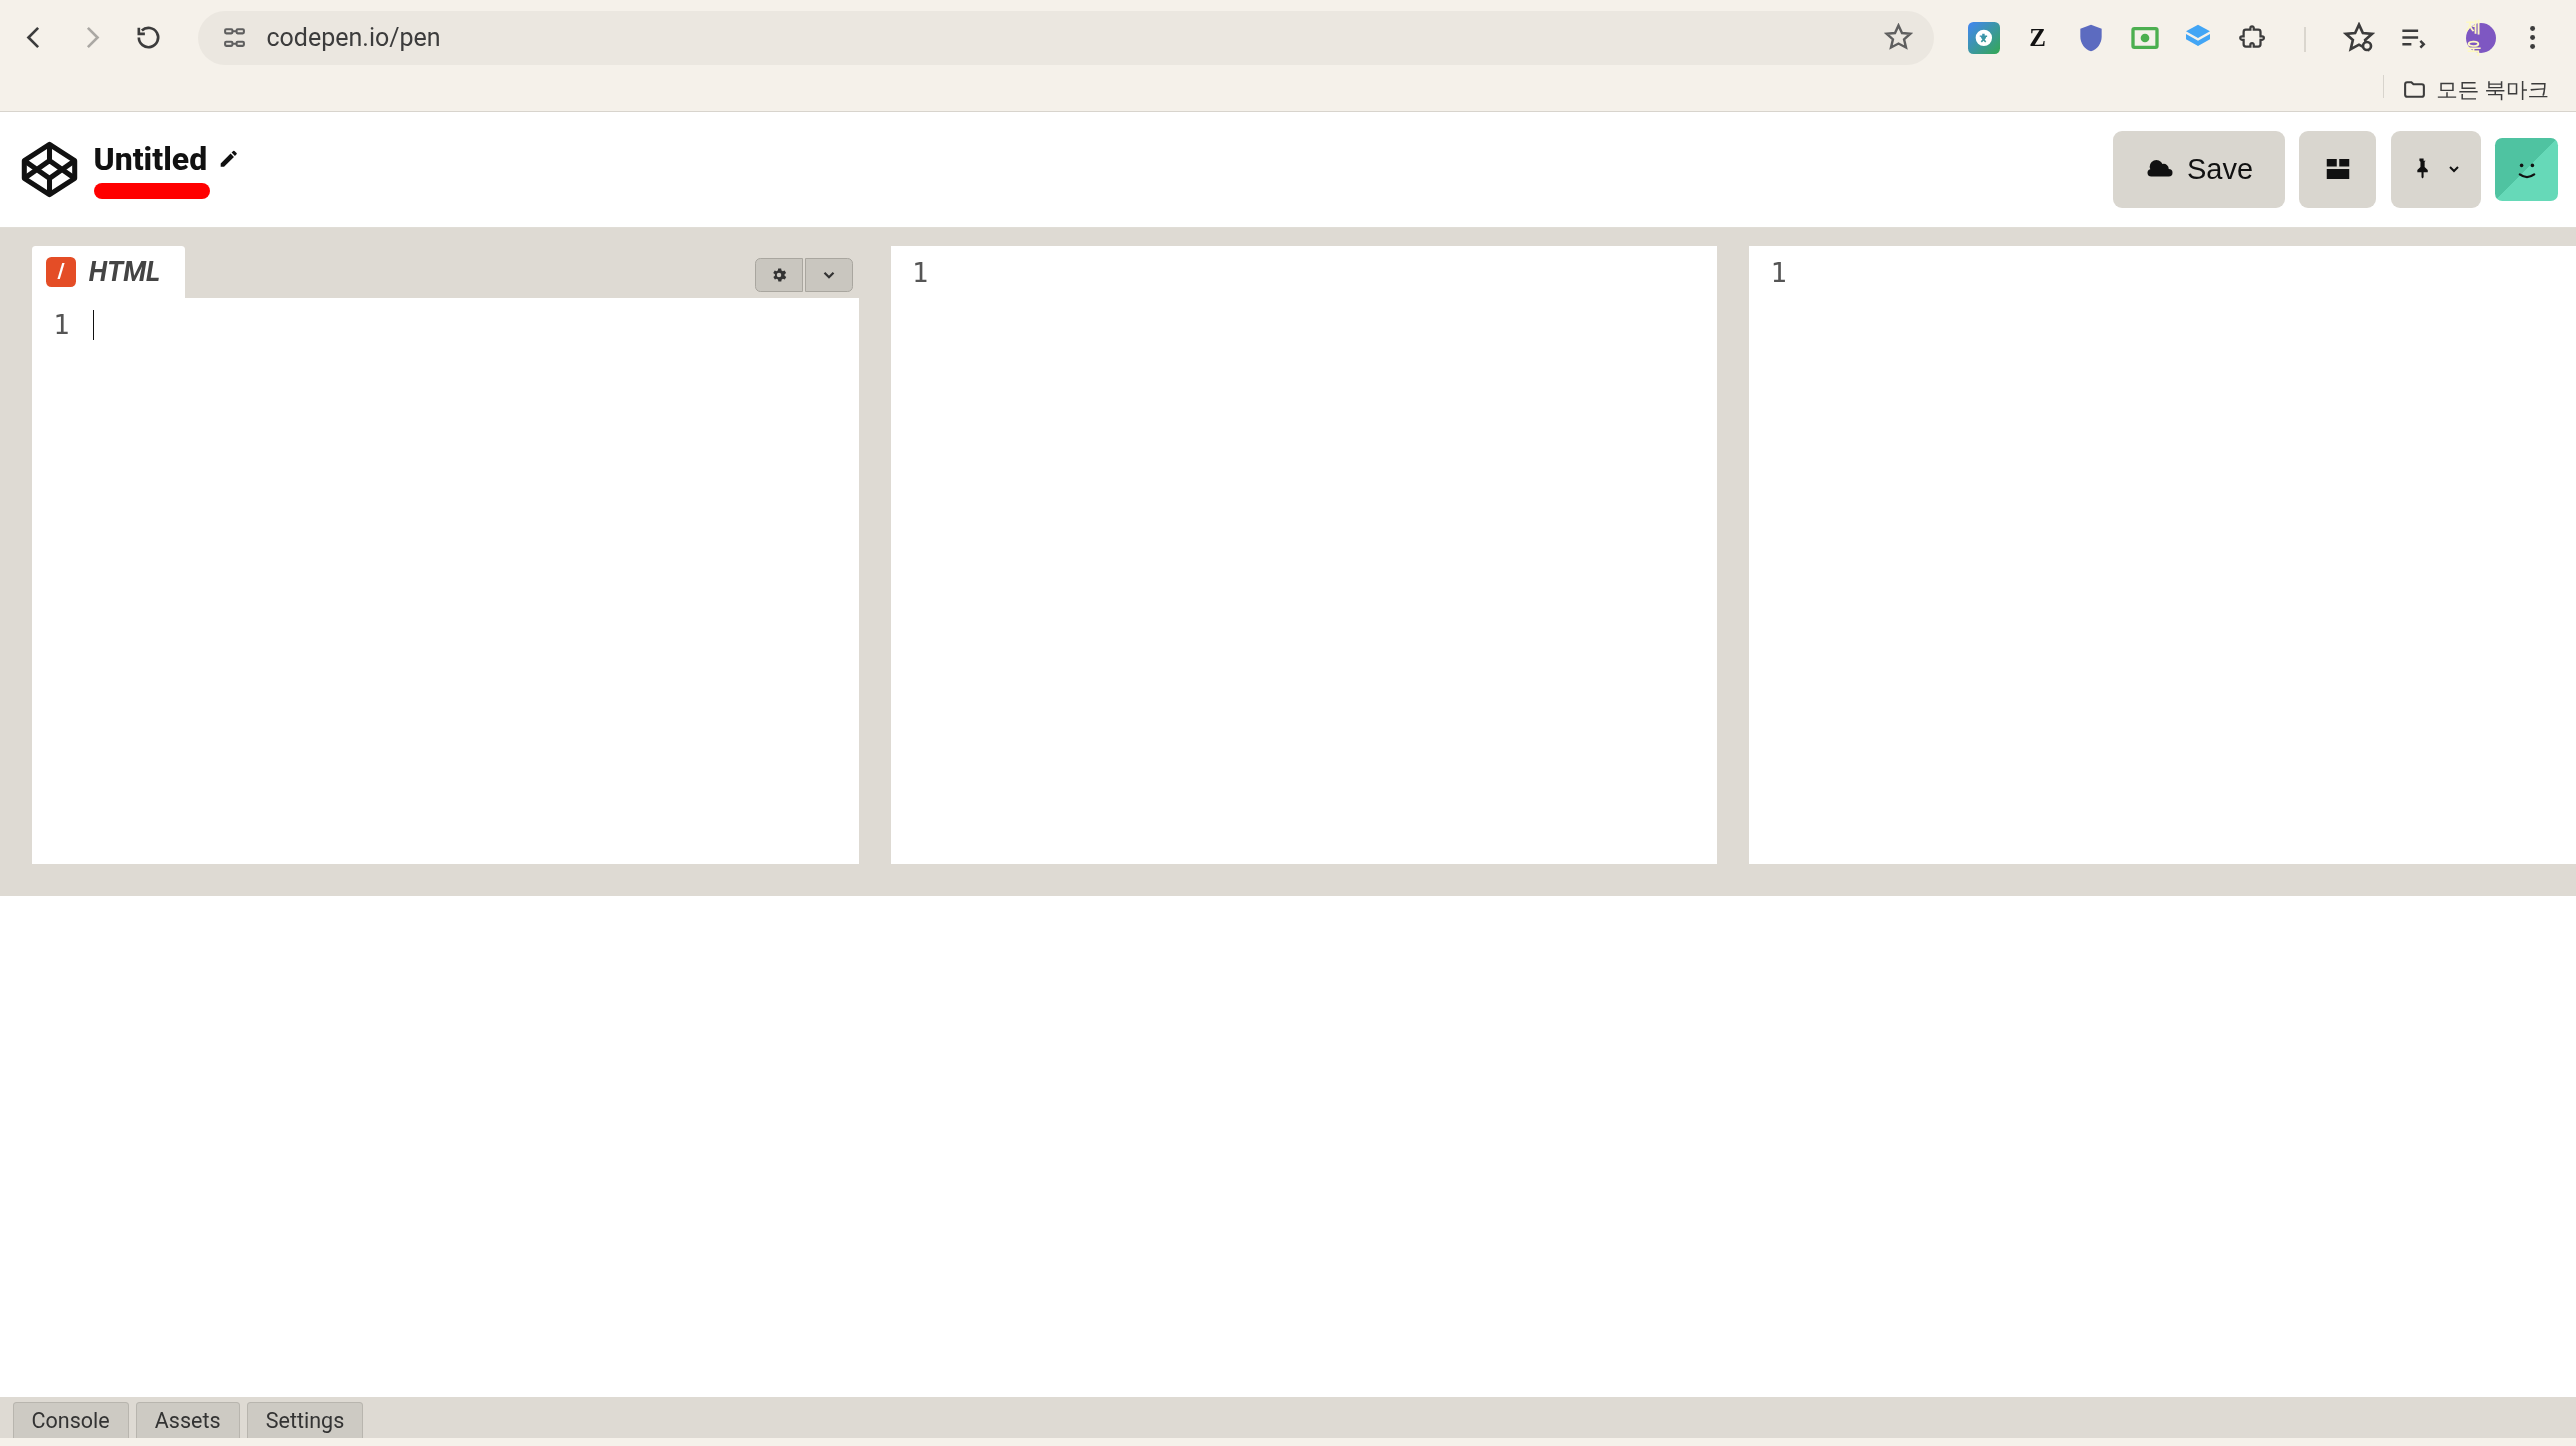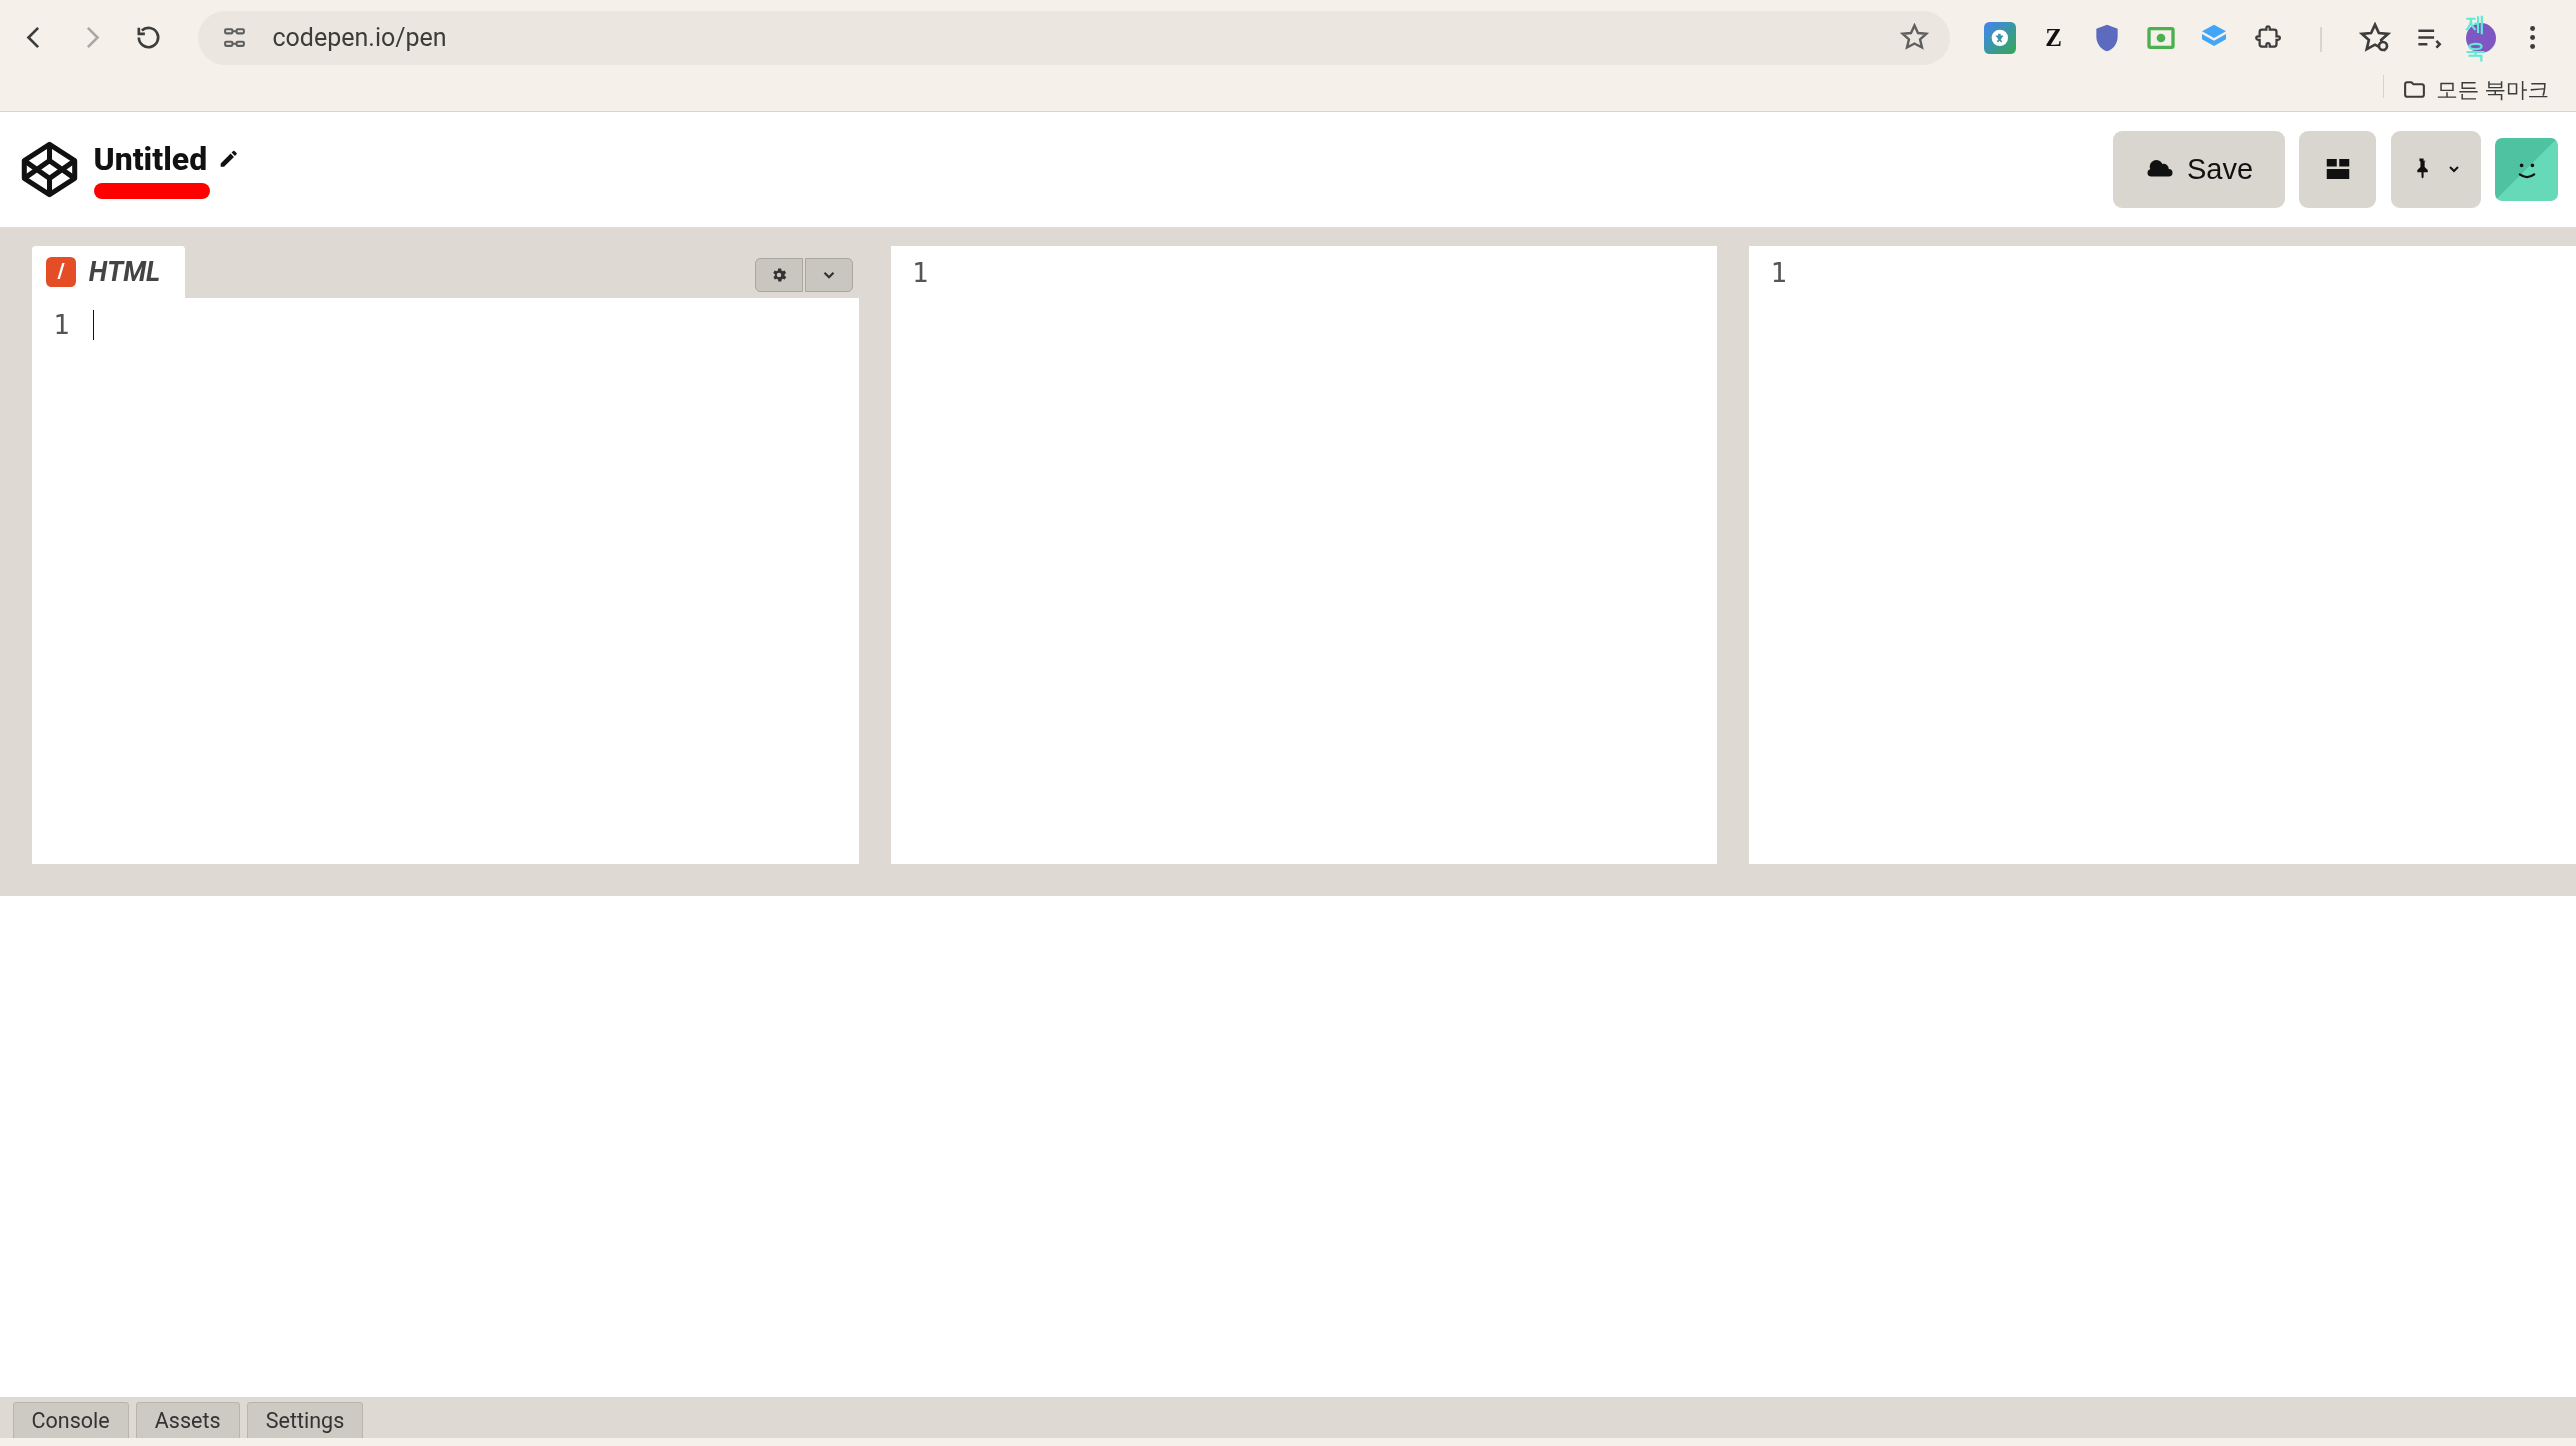--- a/index.html
+++ b/index.html
@@ -27,21 +27,21 @@
 .nav-btn.disabled svg { opacity: 0.4; }
 
 .address-bar {
   flex: 1;
   height: 54px;
   background: #ebe7e0;
   border-radius: 27px;
   display: flex;
   align-items: center;
   padding: 0 21.5px;
-  gap: 24px;
+  gap: 18px;
   margin-left: 18px;
   margin-right: 18px;
 }
 .site-info {
   width: 29px; height: 29px;
   display:flex; align-items:center; justify-content:center;
 }
 .url-text {
   flex: 1;
   font-size: 25px;
@@ -51,21 +51,21 @@
 
 .ext-icons { display: flex; gap: 21.5px; align-items: center; padding-right: 9px; }
 .ext-icon { width: 32px; height: 32px; display:flex; align-items:center; justify-content:center; font-size: 25px; font-weight:bold; }
 .ext-icon.g { background: linear-gradient(135deg,#4285f4,#34a853); border-radius:5.4px; color:white; font-size:18px; }
 .ext-icon.shield { color:#5c6bc0; }
 .ext-icon.green { color:#4caf50; }
 .ext-icon.blue { color:#42a5f5; }
 .ext-icon.puzzle svg { width:27px; height:27px; }
 .ext-icon.sep { color:#d0ccc5; font-size:29px; font-weight:300; }
 .ext-icon.list svg { width:27px; height:27px; }
-.ext-icon.avatar { width:30px; height:30px; border-radius:50%; background:#7e57c2; color:#5eead4; font-size:20px; }
+.ext-icon.avatar { width:30px; height:30px; border-radius:50%; background:#7e57c2; color:#fef9c3; font-size:16px;margin-left:16px; }
 .ext-icon.menu svg { width:7.2px; height:27px; }
 
 .bookmark-bar {
   height: 36px;
   background: #f5f1ea;
   display: flex;
   align-items: flex-start;
   justify-content: flex-end;
   padding: 0 27px;
   gap: 18px;

